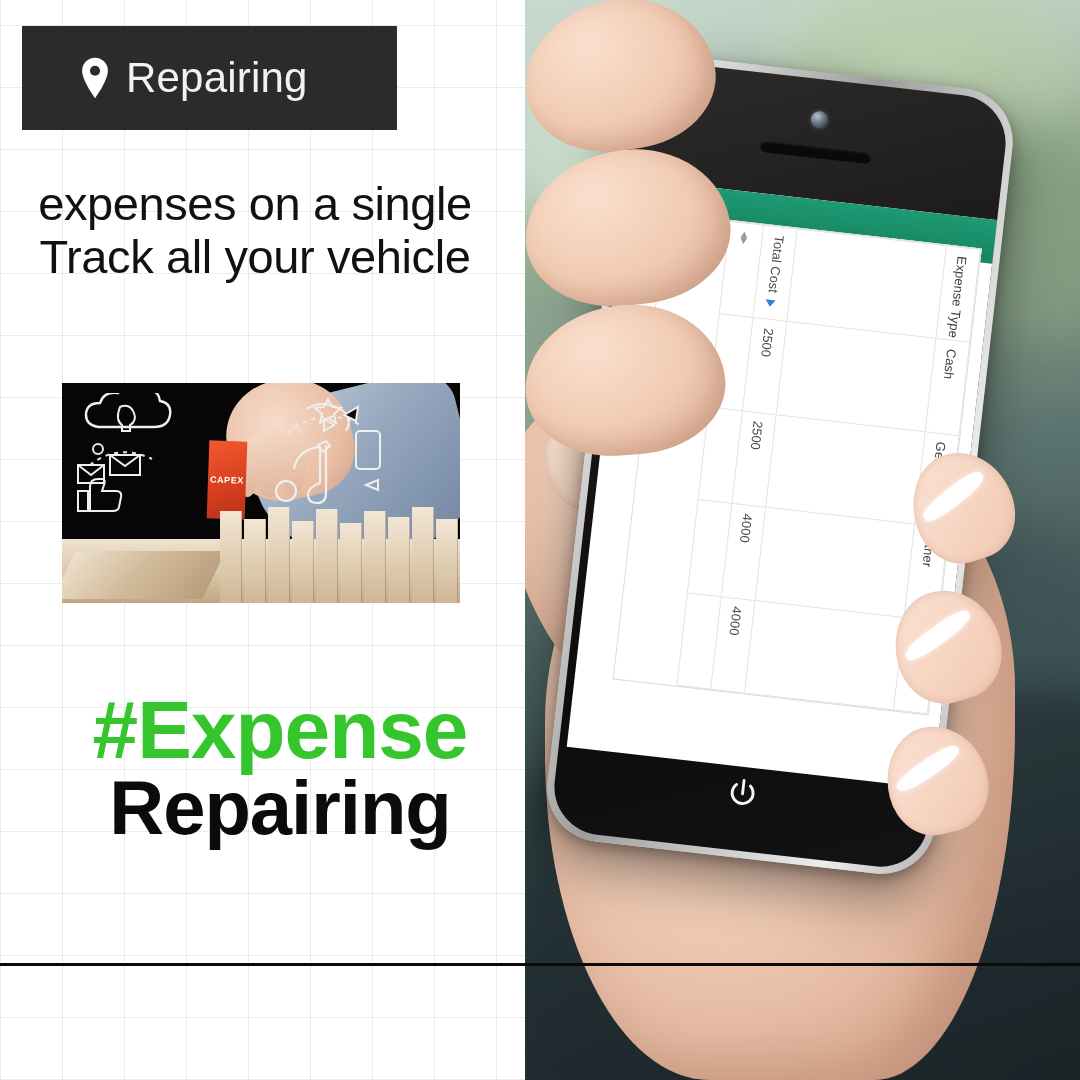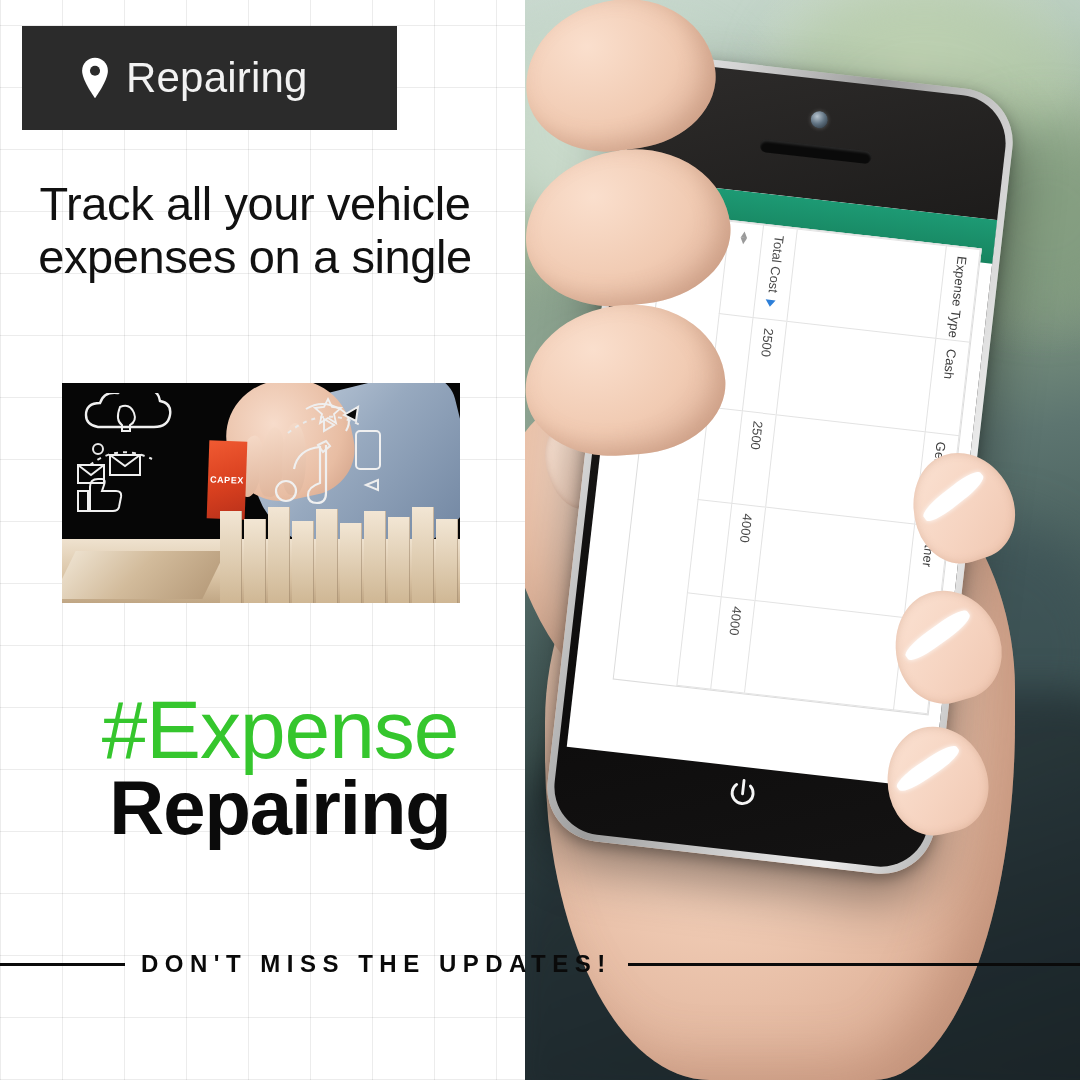--- a/index.html
+++ b/index.html
@@ -237,21 +237,21 @@
   .tp-block span{
     color:#fff; font-size:9px; font-weight:700; letter-spacing:.6px;
     font-family:"Liberation Sans", sans-serif;
   }
   .tp-doodle{ position:absolute; stroke:#f2f2f2; fill:none; }
 
   .tagline{
     position:absolute; left:0; top:690px; width:560px; text-align:center;
   }
   .tag-green{
-    font-size:82px; font-weight:400; color:#35c62d; line-height:.98;
+    font-size:82px; font-weight:700; color:#35c62d; line-height:.98;
     font-family:"Liberation Sans", sans-serif; letter-spacing:-1px;
   }
   .tag-black{
     font-size:76px; font-weight:700; color:#0b0b0b; line-height:1.0;
     font-family:"Liberation Sans", sans-serif; letter-spacing:-1px;
   }
 
   
   .bottom-banner{
     position:absolute; left:0; top:930px; width:1080px; height:68px;
@@ -367,22 +367,22 @@
 
     <div class="logo-box">
       <svg class="logo-pin" viewBox="0 0 24 30">
         <path d="M12 0.6C6.9 0.6 2.8 4.7 2.8 9.8c0 7 9.2 19.6 9.2 19.6s9.2-12.6 9.2-19.6C21.2 4.7 17.1 0.6 12 0.6z" fill="#ffffff"></path>
         <circle cx="12" cy="9.8" r="3.6" fill="#2b2b2b"></circle>
       </svg>
       <span class="logo-text">Repairing</span>
     </div>
 
     <div class="headline">
+      <div>expenses on a single</div>
       <div>Track all your vehicle</div>
-      <div>expenses on a single</div>
     </div>
 
     <div class="thumb-photo">
       <div class="tp-sleeve"></div>
       <div class="tp-hand"></div>
       <div class="tp-fing" style="right:198px; top:52px; width:24px; height:62px; transform:rotate(10deg);"></div>
       <div class="tp-fing" style="right:176px; top:44px; width:24px; height:70px; transform:rotate(6deg);"></div>
       <div class="tp-fing" style="right:154px; top:40px; width:24px; height:72px; transform:rotate(2deg);"></div>
 
       <div class="tp-block">
@@ -430,17 +430,16 @@
     </div>
 
     <div class="tagline">
       <div class="tag-green">#Expense</div>
       <div class="tag-black">Repairing</div>
     </div>
   </div>
 
   <div class="bottom-banner">
     <div class="bb-line left"></div>
-    <div class="bb-text">DON'T MISS THE UPDATES!</div>
     <div class="bb-line right"></div>
   </div>
 
 </div>
 
 </body></html>

